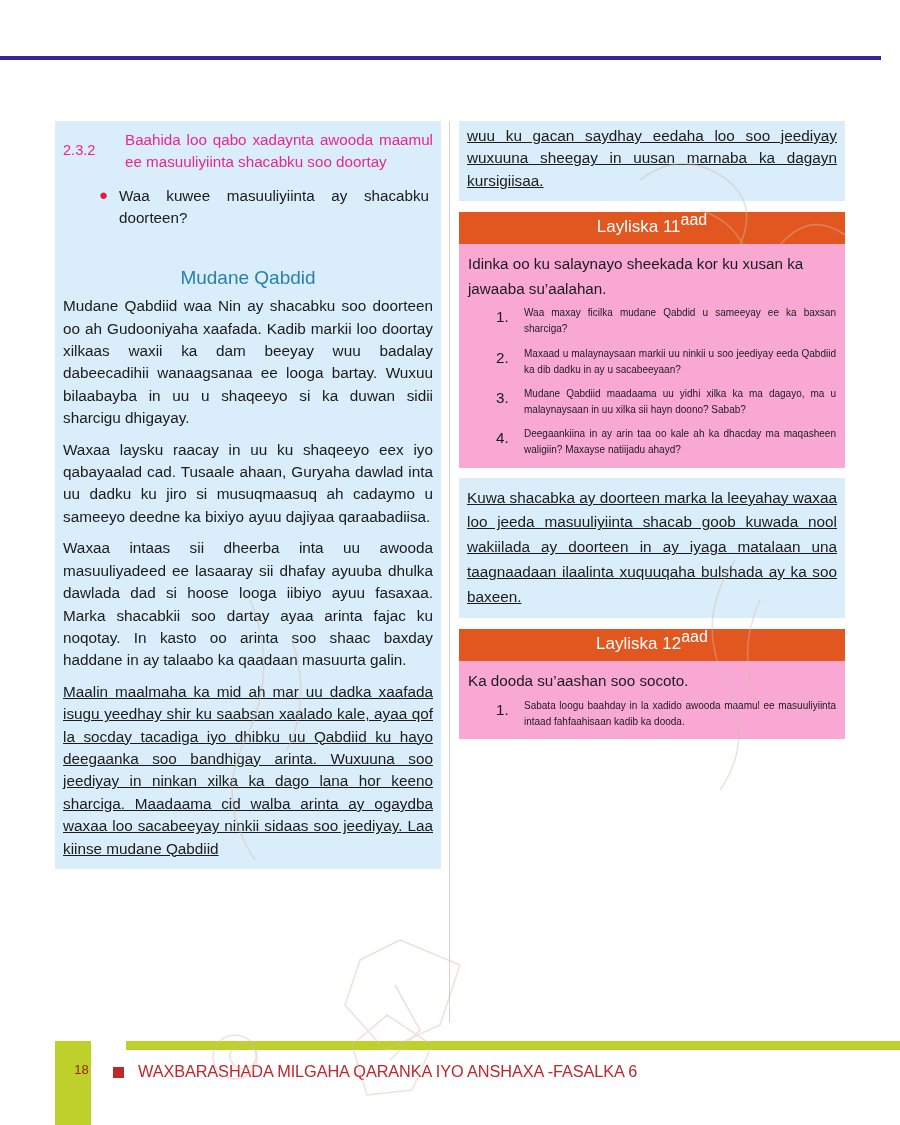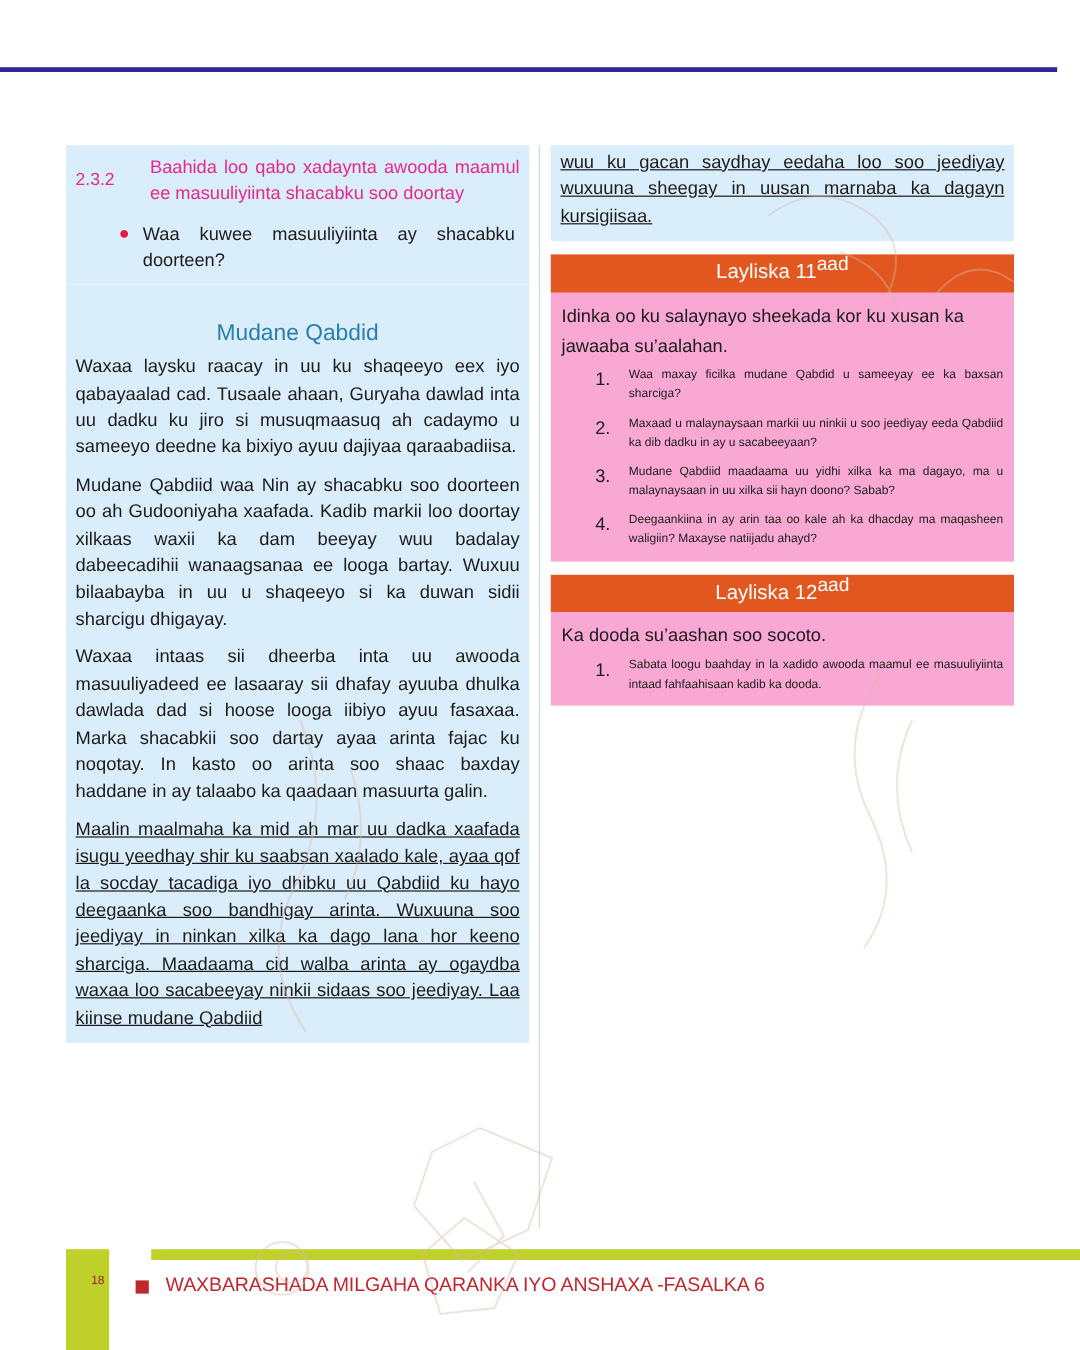--- a/index.html
+++ b/index.html
@@ -219,21 +219,21 @@
     height: 86px;
     background: #bed12a;
   }
   .footer-pagenum {
     position: absolute;
     left: 55px;
     top: 22px;
     width: 53px;
     text-align: center;
     color: #9e1f21;
-    font-size: 10px;
+    font-size: 13px;
   }
   .footer-sq {
     position: absolute;
     left: 113px;
     top: 27px;
     width: 11px;
     height: 11px;
     background: #c0272d;
   }
   .footer-text {
@@ -281,22 +281,22 @@
           <div class="pink-head-text">Baahida loo qabo xadaynta awooda maamul ee masuuliyiinta shacabku soo doortay</div>
         </div>
         <div class="bullet-row">
           <div class="bullet-dot">●</div>
           <div class="bullet-text">Waa kuwee masuuliyiinta ay shacabku doorteen?</div>
         </div>
       </div>
 
       <div class="blue-block tight">
         <div class="sub-title">Mudane Qabdid</div>
+        <p class="body">Mudane Qabdiid waa Nin ay shacabku soo doorteen oo ah Gudooniyaha xaafada. Kadib markii loo doortay xilkaas waxii ka dam beeyay wuu badalay dabeecadihii wanaagsanaa ee looga bartay. Wuxuu  bilaabayba in uu u shaqeeyo si ka duwan sidii sharcigu dhigayay.</p>
         <p class="body">Waxaa laysku raacay in uu ku shaqeeyo eex iyo qabayaalad cad. Tusaale ahaan, Guryaha dawlad inta uu dadku ku jiro si musuqmaasuq ah cadaymo  u sameeyo deedne ka bixiyo ayuu dajiyaa qaraabadiisa.</p>
-        <p class="body">Mudane Qabdiid waa Nin ay shacabku soo doorteen oo ah Gudooniyaha xaafada. Kadib markii loo doortay xilkaas waxii ka dam beeyay wuu badalay dabeecadihii wanaagsanaa ee looga bartay. Wuxuu  bilaabayba in uu u shaqeeyo si ka duwan sidii sharcigu dhigayay.</p>
         <p class="body">Waxaa intaas sii dheerba inta uu awooda masuuliyadeed ee lasaaray sii dhafay ayuuba dhulka dawlada dad  si hoose looga iibiyo ayuu fasaxaa. Marka shacabkii soo dartay ayaa arinta fajac ku noqotay. In kasto oo arinta soo shaac baxday haddane in ay talaabo ka qaadaan masuurta galin.</p>
         <p class="body">Maalin maalmaha ka mid ah mar uu dadka xaafada isugu yeedhay shir ku saabsan xaalado kale, ayaa qof la socday  tacadiga iyo dhibku uu Qabdiid ku hayo deegaanka soo bandhigay arinta. Wuxuuna soo jeediyay in ninkan xilka ka dago lana hor keeno sharciga. Maadaama cid walba arinta ay ogaydba waxaa loo sacabeeyay ninkii sidaas soo jeediyay. Laa kiinse mudane Qabdiid</p>
       </div>
 
     </div>
 
     <div class="col col-right">
 
       <div class="blue-block tight">
         <p class="body">wuu ku gacan saydhay eedaha loo soo jeediyay wuxuuna sheegay in uusan marnaba ka dagayn kursigiisaa.</p>
@@ -308,20 +308,23 @@
           <p class="laylis-intro">Idinka oo ku salaynayo sheekada kor ku xusan ka jawaaba su’aalahan.</p>
           <ol class="qlist">
             <li>Waa maxay ficilka mudane Qabdid u sameeyay ee ka baxsan sharciga?</li>
             <li>Maxaad u malaynaysaan markii uu ninkii u soo jeediyay eeda Qabdiid  ka dib dadku in ay u sacabeeyaan?</li>
             <li>Mudane Qabdiid maadaama uu yidhi xilka ka ma dagayo, ma u malaynaysaan in uu xilka sii hayn doono? Sabab?</li>
             <li>Deegaankiina in ay arin taa oo kale ah ka dhacday ma maqasheen waligiin? Maxayse natiijadu ahayd?</li>
           </ol>
         </div>
       </div>
 
+      <div class="blue-block tight" style="margin-top:10px;padding-top:8px;">
+        <p class="body" style="line-height:1.62;">Kuwa shacabka ay doorteen marka la leeyahay waxaa loo jeeda masuuliyiinta shacab goob kuwada nool wakiilada ay doorteen in ay iyaga matalaan una taagnaadaan ilaalinta xuquuqaha bulshada ay ka soo baxeen.</p>
+      </div>
 
       <div class="laylis">
         <div class="laylis-head"><span>Layliska 12</span><sup>aad</sup></div>
         <div class="laylis-body">
           <p class="laylis-intro">Ka dooda su’aashan soo socoto.</p>
           <ol class="qlist">
             <li>Sabata   loogu baahday in la xadido awooda maamul ee masuuliyiinta intaad fahfaahisaan  kadib ka dooda.</li>
           </ol>
         </div>
       </div>

